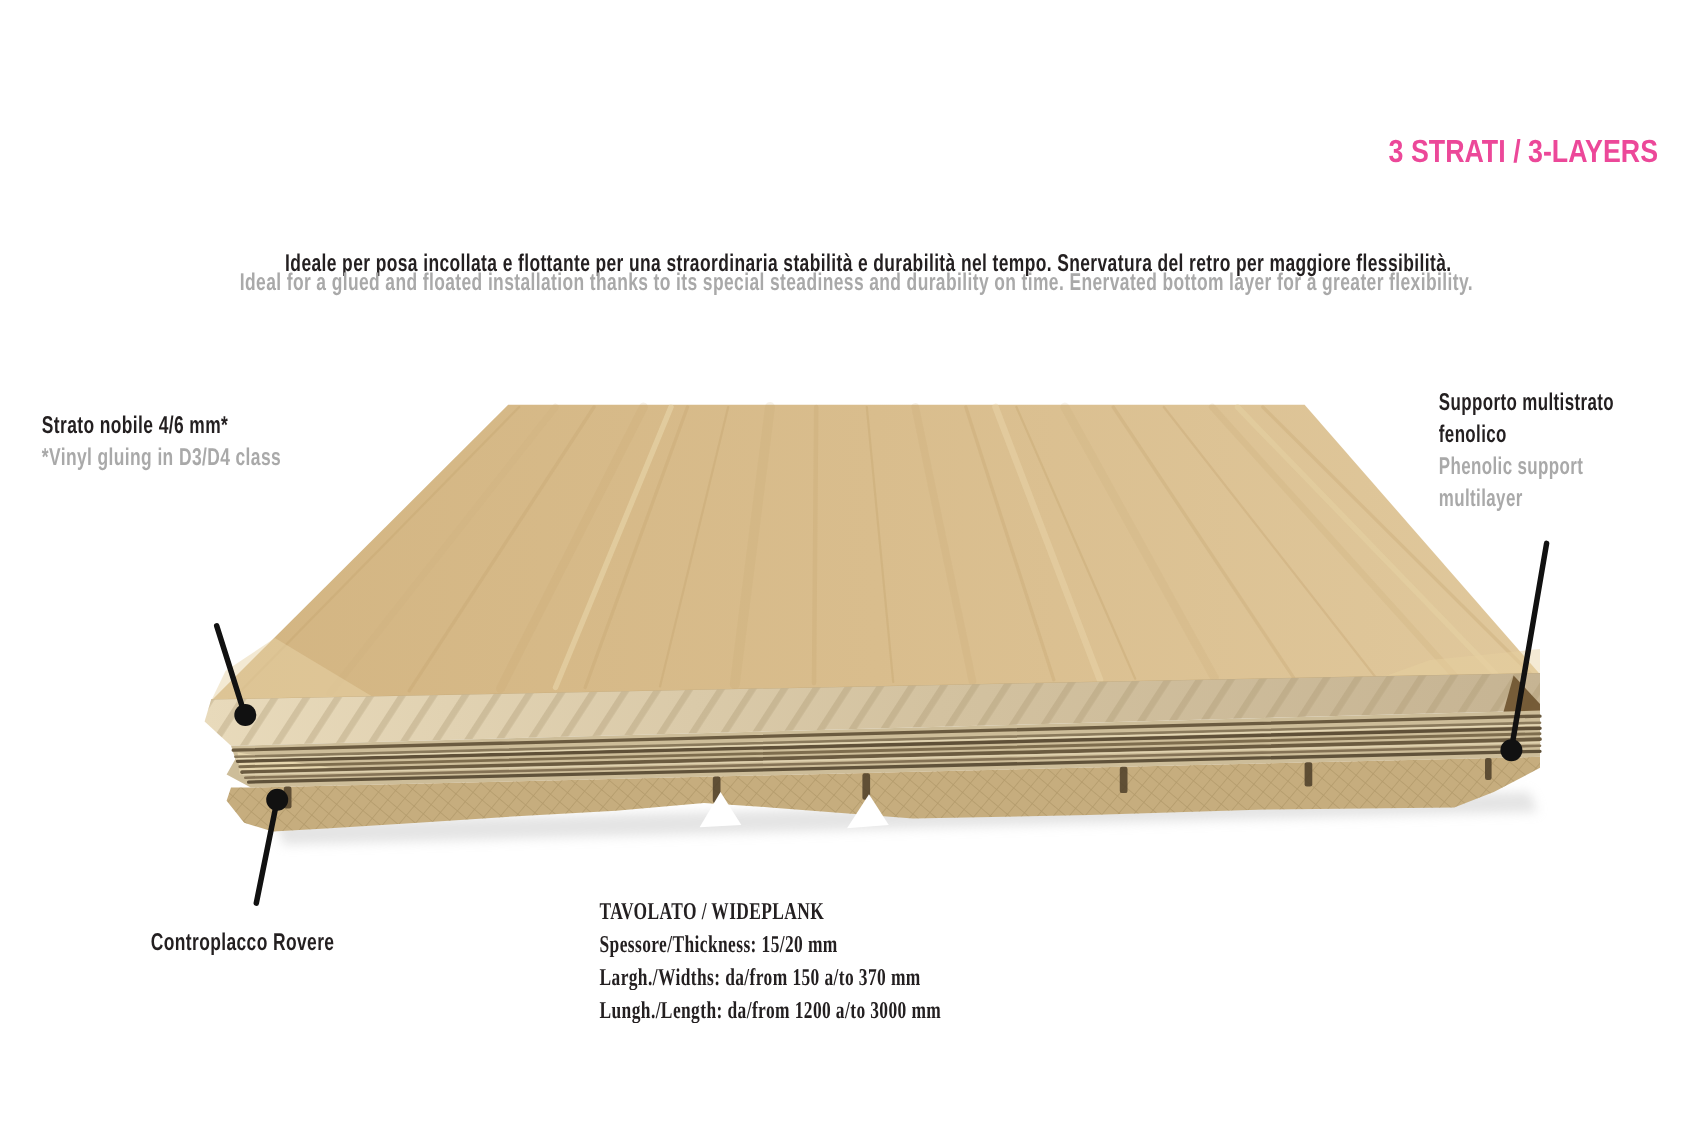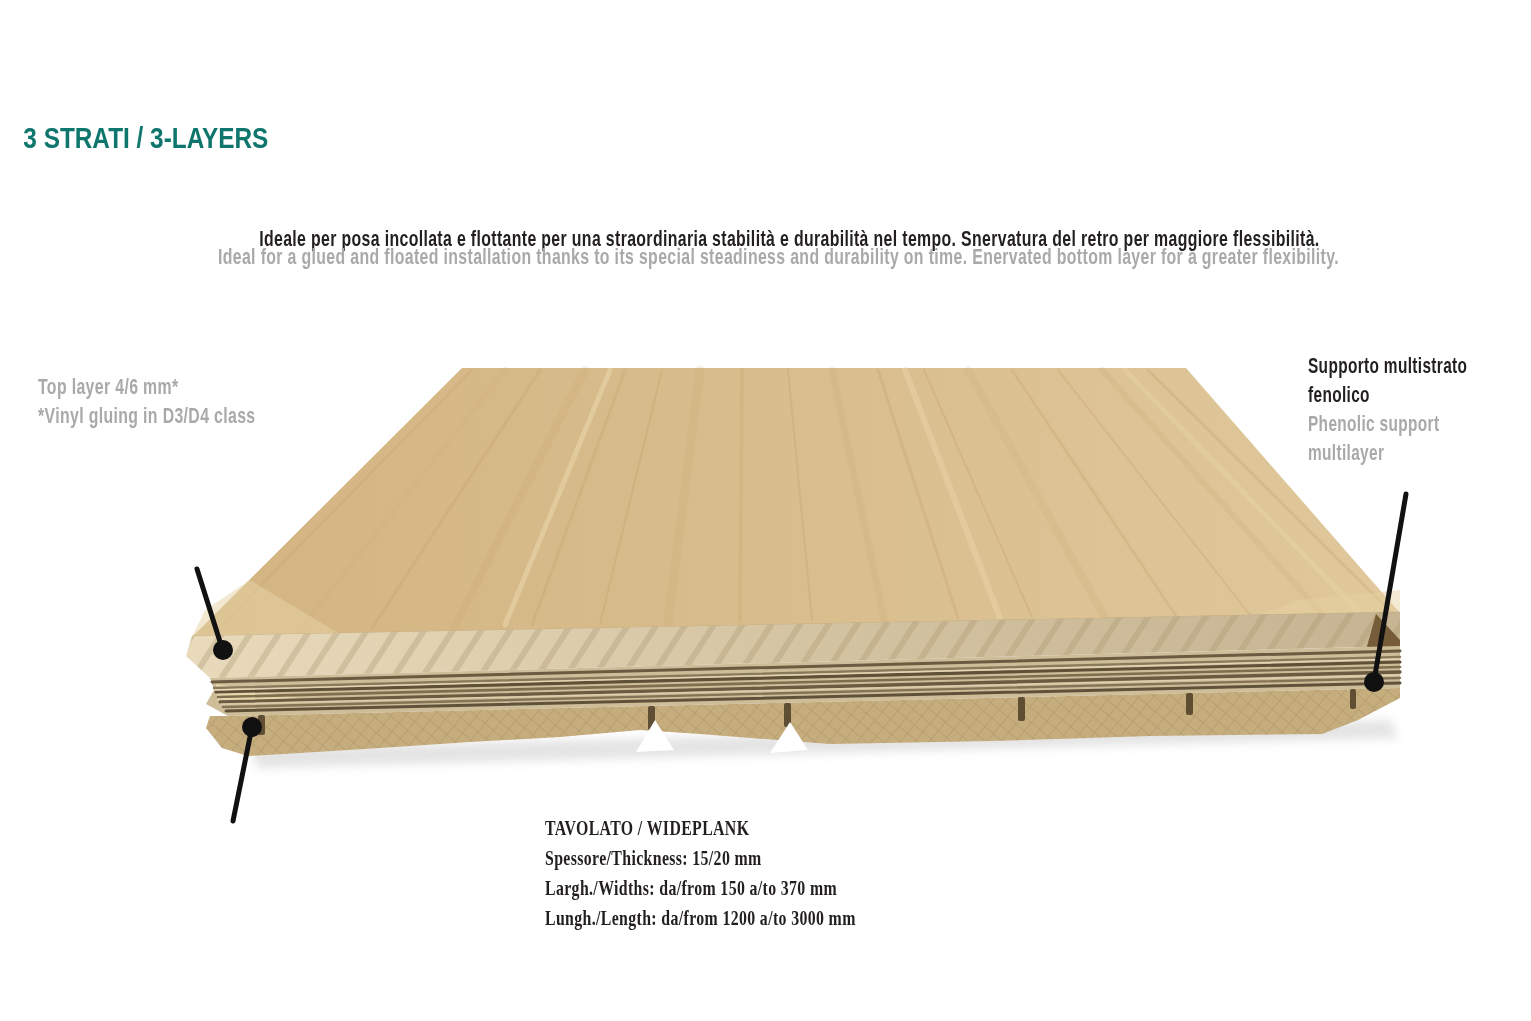--- a/index.html
+++ b/index.html
@@ -7,21 +7,21 @@
     position:relative;width:1531px;height:1021px;background:#ffffff;
     overflow:hidden;font-family:"Liberation Sans",sans-serif;
   }
   .page svg{position:absolute;left:0;top:0;}
   .txt{position:absolute;white-space:nowrap;}
   .cnd{display:inline-block;transform:scaleX(0.72);transform-origin:left top;
        white-space:nowrap;font-weight:bold;letter-spacing:0.5px;}
   .ctr .cnd{transform-origin:center top;}
   .black{color:#231f20;}
   .gray{color:#a9a9a9;}
-  .title{left:0;width:1531px;top:122px;text-align:left;font-size:29px;font-weight:bold;color:#0f766e;}
+  .title{left:0;width:1531px;top:122px;text-align:right;font-size:29px;font-weight:bold;color:#ec4899;}
   .title .cnd{transform:scaleX(0.84);transform-origin:center top;letter-spacing:0px;}
   .intro-line{left:0;width:1531px;text-align:center;font-size:22px;line-height:29px;}
   .lbl{font-size:22px;line-height:29px;}
   .lbl div{height:29px;}
   .left-label{left:38px;top:372px;}
   .right-label{left:1308px;top:351px;}
   .right-label .cnd{transform:scaleX(0.70);}
   .bottomleft-label{left:137px;top:842px;}
   .specs{left:545px;top:813px;font-size:22px;line-height:30px;font-family:Liberation Serif, serif;}
   .specs div{height:30px;}
@@ -149,32 +149,33 @@
   </div>
 
   <div class="txt intro-line ctr" style="top:224px;padding-left:24px;">
     <span class="cnd black">Ideale per posa incollata e flottante per una straordinaria stabilità e durabilità nel tempo. Snervatura del retro per maggiore flessibilità.</span>
   </div>
   <div class="txt intro-line ctr" style="top:242px;">
     <span class="cnd gray">Ideal for a glued and floated installation thanks to its special steadiness and durability on time. Enervated bottom layer for a greater flexibility.</span>
   </div>
 
   <div class="txt lbl left-label">
-    <div><span class="cnd gray">Top layer 4/6 mm*</span></div>
+    <div><span class="cnd black">Strato nobile 4/6 mm*</span></div>
     <div><span class="cnd gray">*Vinyl gluing in D3/D4 class</span></div>
   </div>
 
   <div class="txt lbl right-label">
     <div><span class="cnd black">Supporto multistrato</span></div>
     <div><span class="cnd black">fenolico</span></div>
     <div><span class="cnd gray">Phenolic support</span></div>
     <div><span class="cnd gray">multilayer</span></div>
   </div>
 
   <div class="txt lbl bottomleft-label">
+    <div><span class="cnd black">Controplacco Rovere</span></div>
   </div>
 
   <div class="txt lbl specs">
     <div><span class="cnd black">TAVOLATO / WIDEPLANK</span></div>
     <div><span class="cnd black">Spessore/Thickness: 15/20 mm</span></div>
     <div><span class="cnd black">Largh./Widths: da/from 150 a/to 370 mm</span></div>
     <div><span class="cnd black">Lungh./Length: da/from 1200 a/to 3000 mm</span></div>
   </div>
 
 </div>

